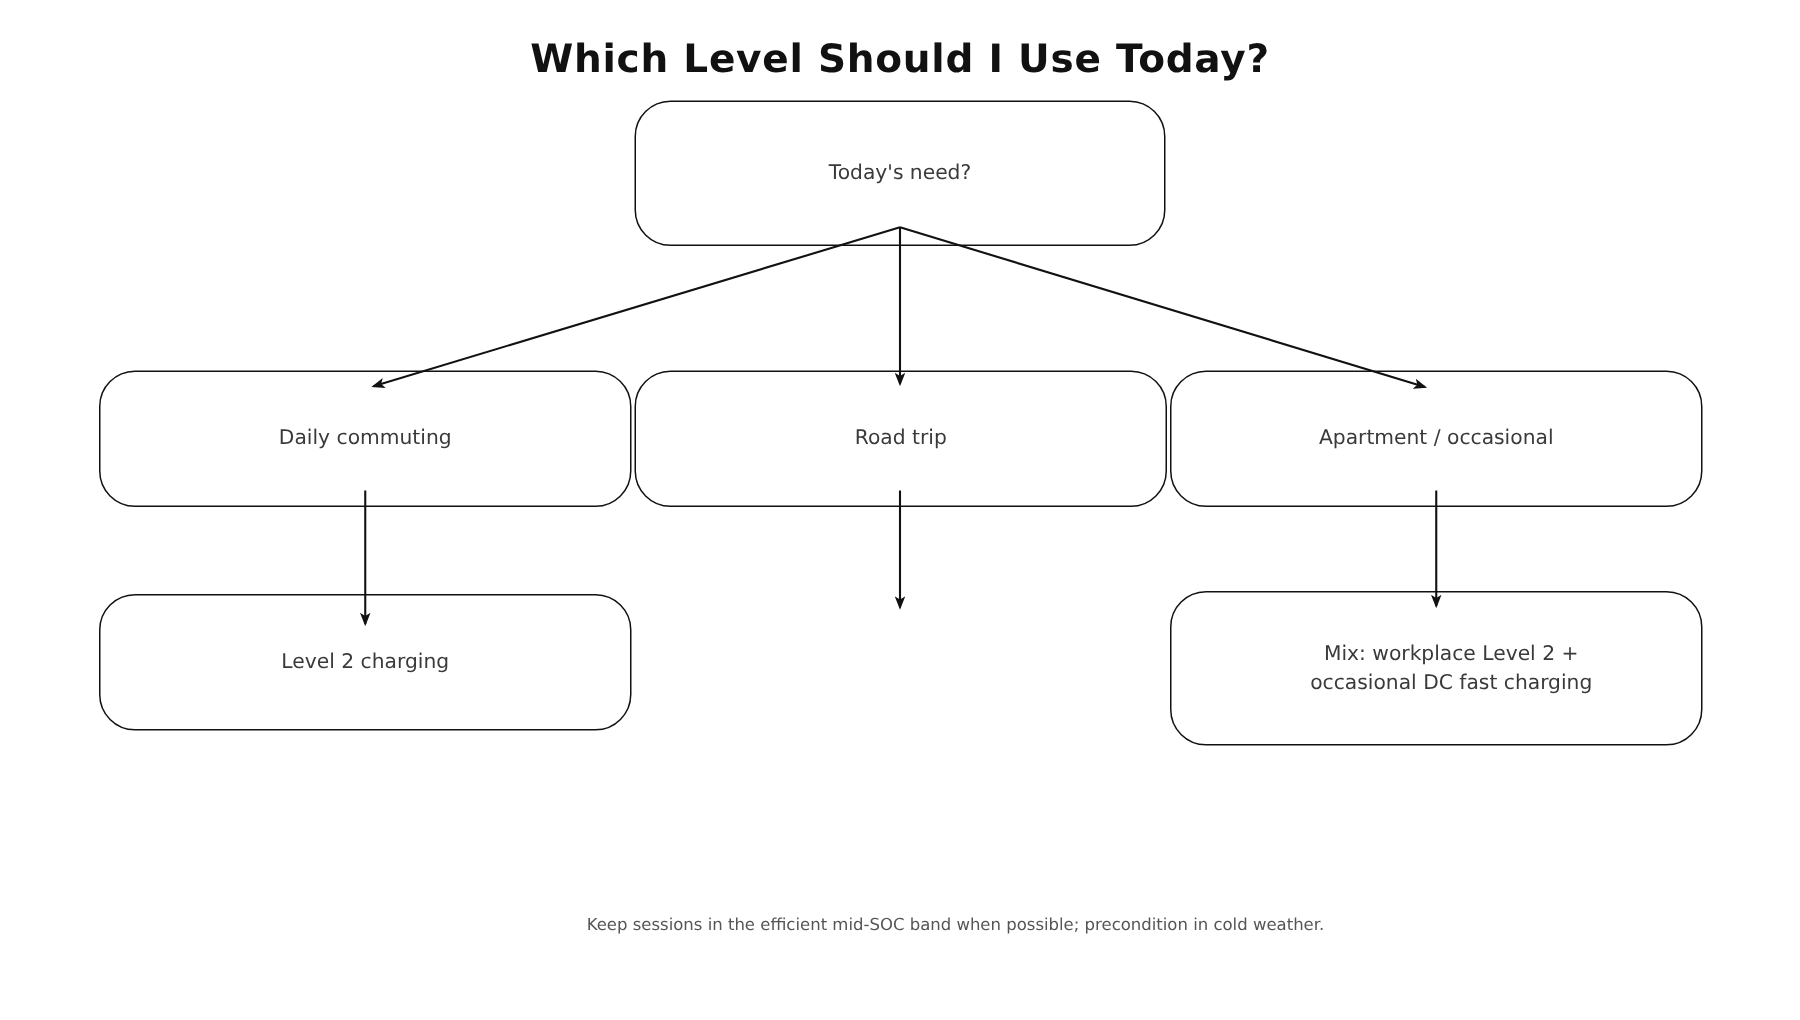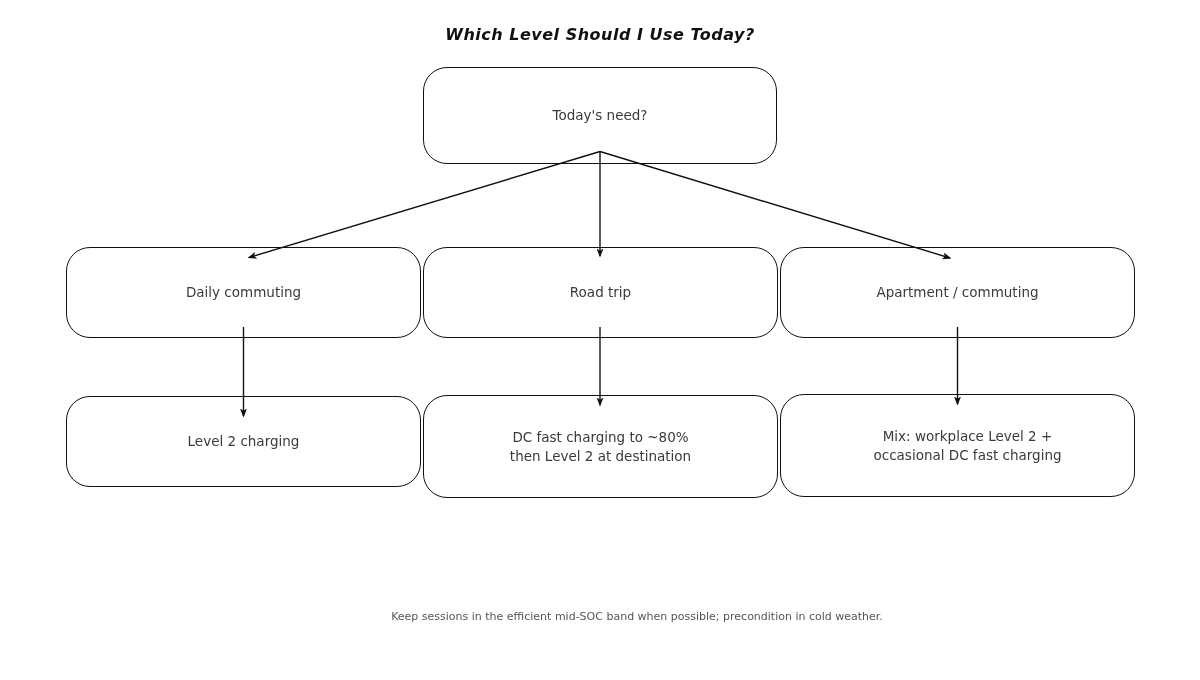--- a/index.html
+++ b/index.html
@@ -19,25 +19,24 @@
   .stage {
     position: relative;
     width: 1200px; height: 680px;
     background: var(--background);
   }
   .diagram-title {
     position: absolute;
     top: 25px; left: 0;
     width: 1200px;
     text-align: center;
-    font-size: 16px;
+    font-size: 26px;
     font-weight: bold;
     letter-spacing: 0.5px;
     color: var(--title-text);
-    font-style: italic;
   }
   .node {
     position: absolute;
     border: 1.4px solid var(--border);
     border-radius: 24px;
     background: var(--background);
     display: flex;
     align-items: center;
     justify-content: center;
     text-align: center;
@@ -86,31 +85,27 @@
 
   <div class="node node-daily">
     <span>Daily commuting</span>
   </div>
 
   <div class="node node-road">
     <span>Road trip</span>
   </div>
 
   <div class="node node-apartment">
-    <span>Apartment / commuting</span>
+    <span>Apartment / occasional</span>
   </div>
 
   <div class="node node-level2">
     <span>Level 2 charging</span>
   </div>
 
-  <div class="node node-dcfast">
-    <span>DC fast charging to ~80%
-then Level 2 at destination</span>
-  </div>
 
   <div class="node node-mix">
     <span>Mix: workplace Level 2 +
 occasional DC fast charging</span>
   </div>
 
   <svg class="edges-layer" viewBox="0 0 1200 680" xmlns="http://www.w3.org/2000/svg">
     <defs>
       <marker id="arrowhead" markerWidth="9" markerHeight="7" refX="7.5" refY="3.5" orient="auto" markerUnits="userSpaceOnUse">
         <path d="M0,0 L9,3.5 L0,7 L2.2,3.5 Z" fill="#111111"></path>

